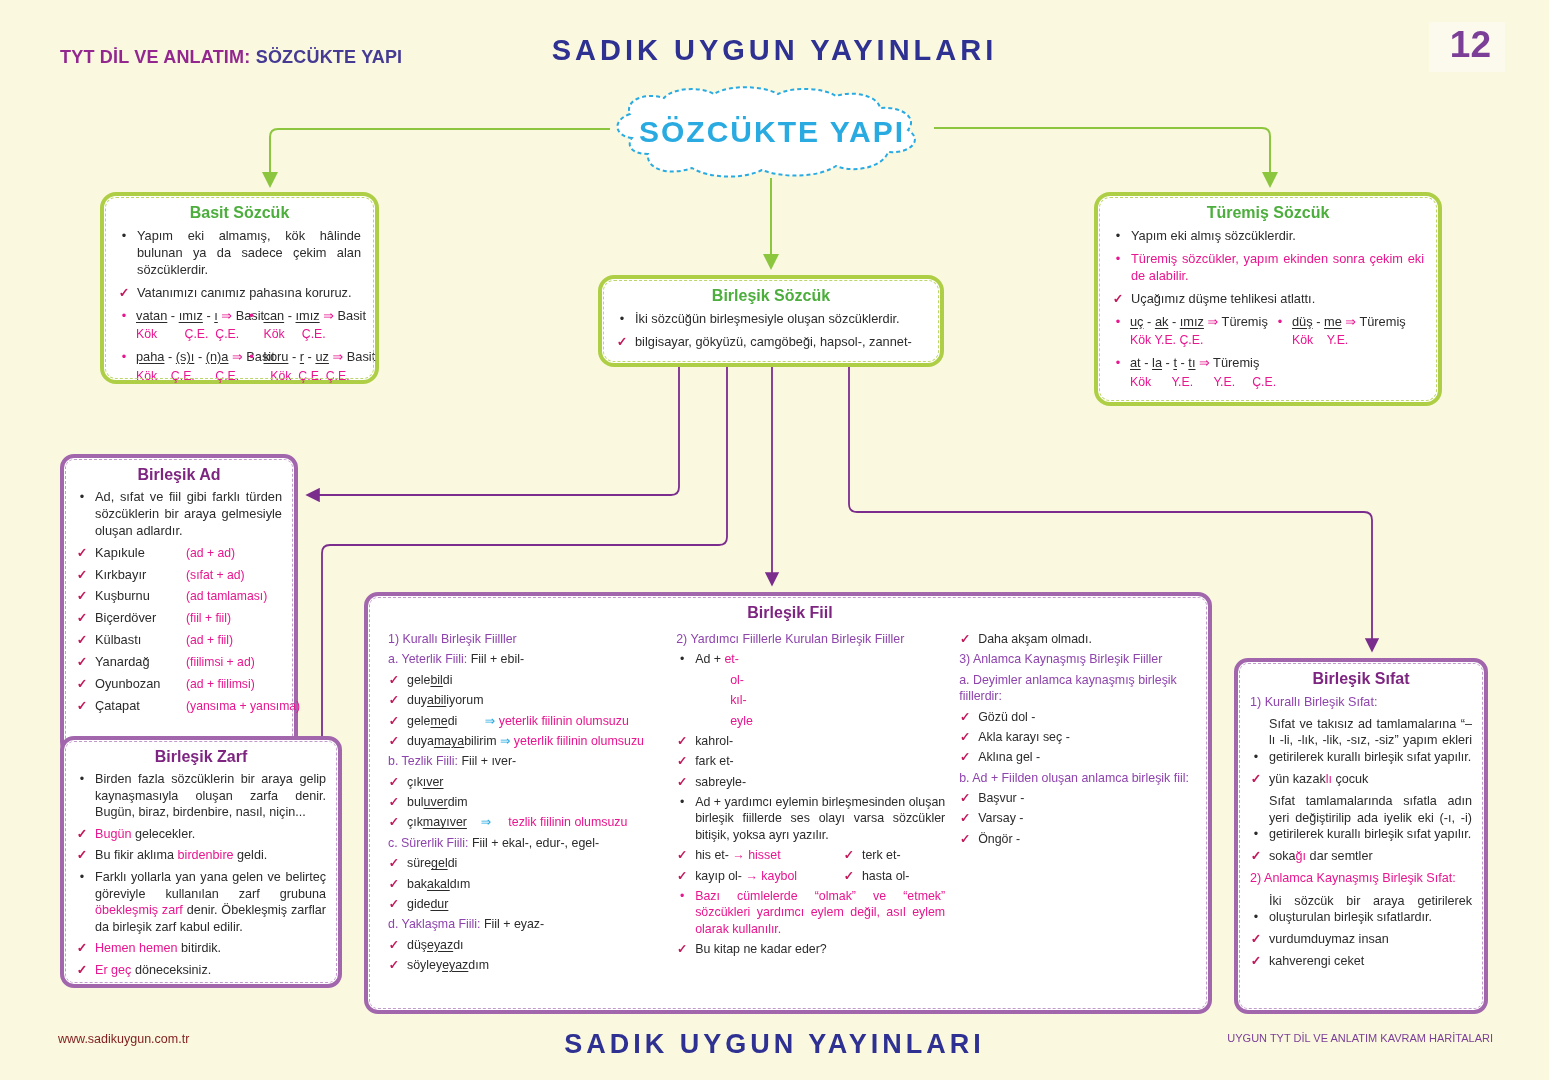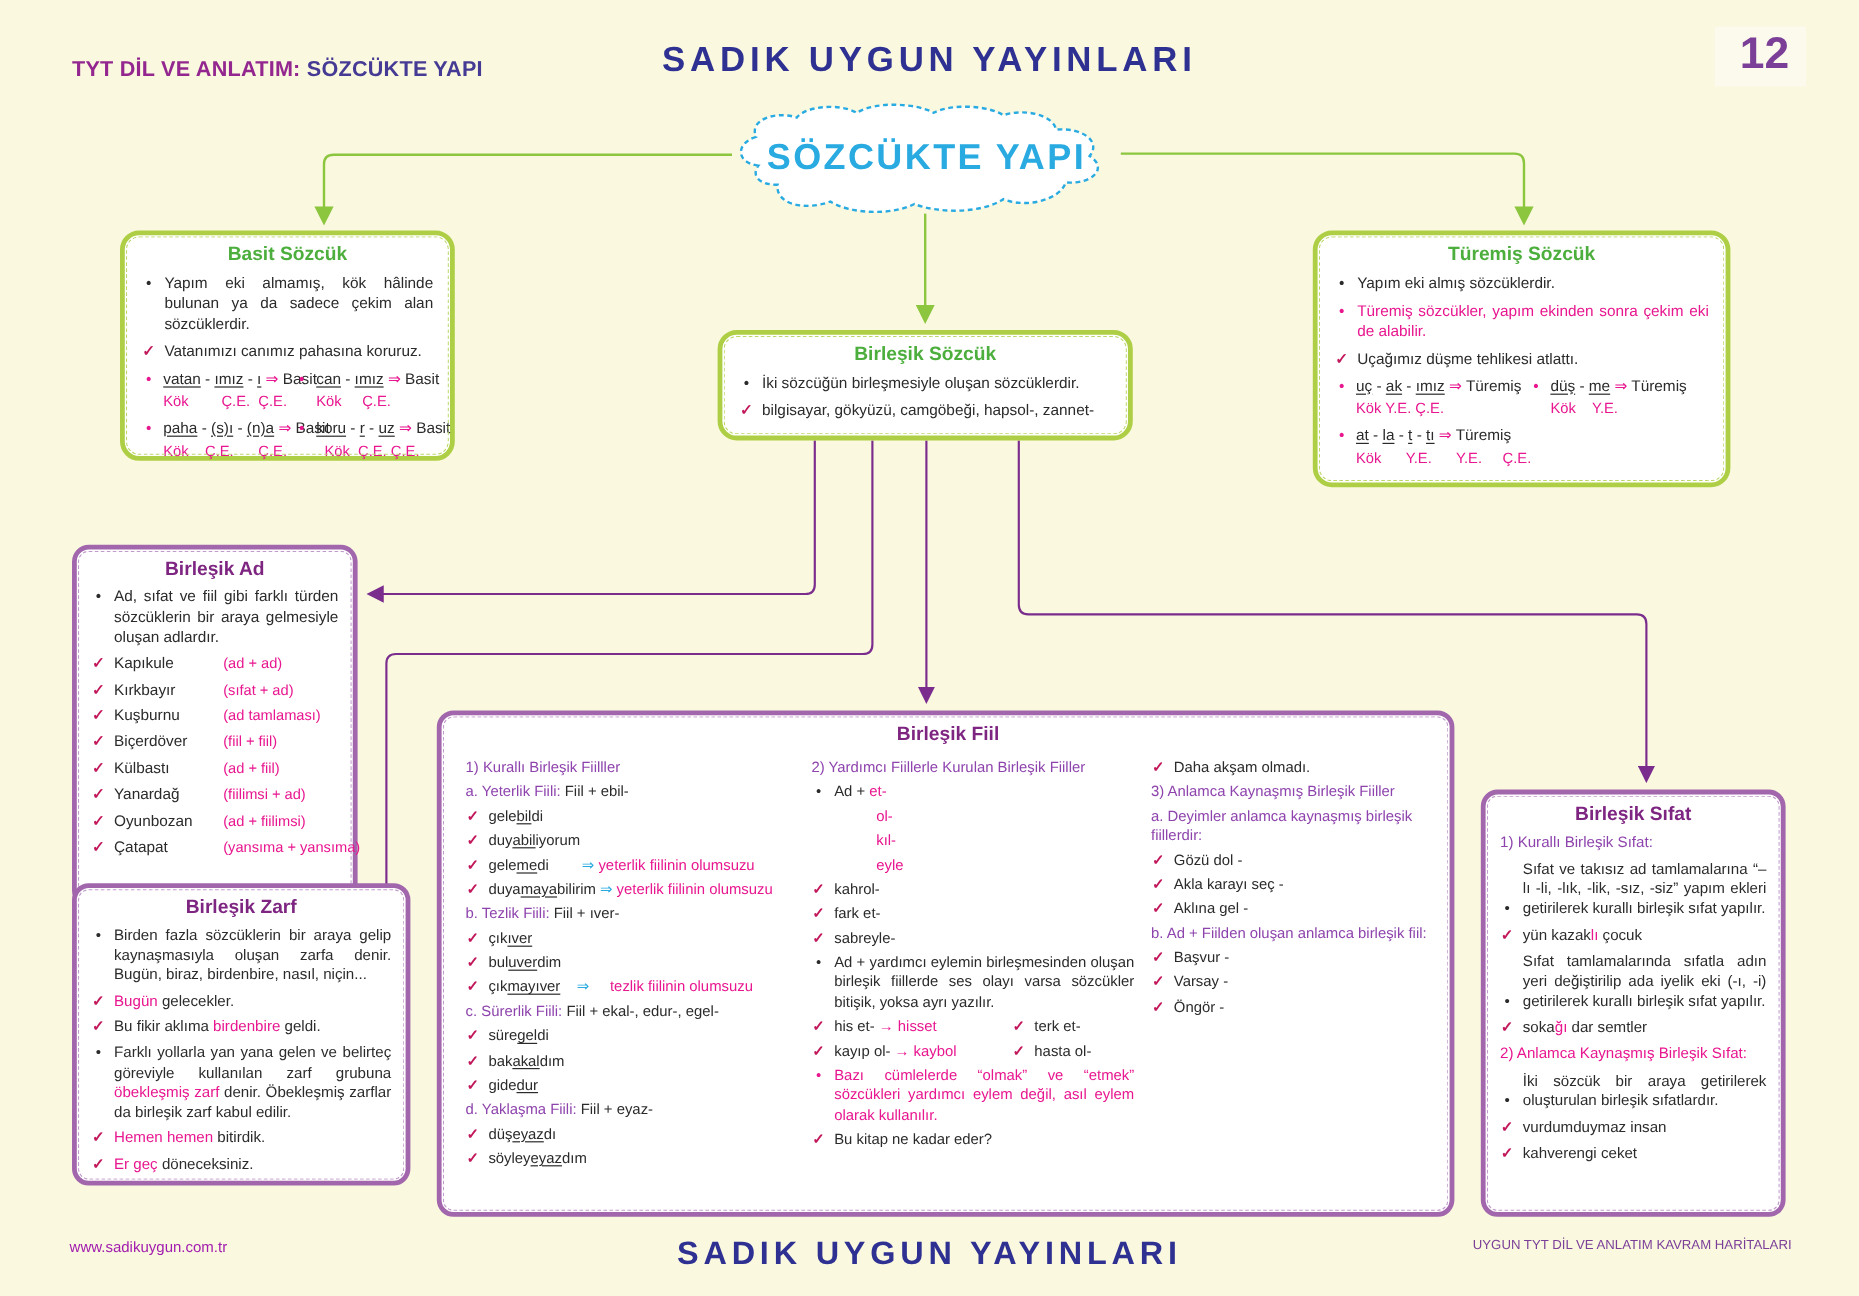--- a/index.html
+++ b/index.html
@@ -5,21 +5,21 @@
   html,body{margin:0;padding:0;background:#FAF8DF;font-family:"Liberation Sans",sans-serif;}
   .page{position:relative;width:1549px;height:1080px;background:#FAF8DF;overflow:hidden;}
 
   
   .hdr-left{position:absolute;left:60px;top:47px;font-size:18px;font-weight:bold;letter-spacing:.2px;}
   .hdr-left .p1{color:#93278F;}
   .hdr-left .p2{color:#453A94;}
   .hdr-center{position:absolute;left:0;right:0;top:34px;text-align:center;color:#2E3192;font-weight:bold;font-size:29px;letter-spacing:4px;}
   .page-num-bg{position:absolute;right:44px;top:22px;width:76px;height:50px;background:#FCFAEC;}
   .page-num{position:absolute;right:58px;top:24px;color:#7B3F98;font-weight:bold;font-size:37px;}
-  .ft-left{position:absolute;left:58px;bottom:34px;font-size:12.5px;color:#a21caf;}
+  .ft-left{position:absolute;left:58px;bottom:34px;font-size:12.5px;color:#7f1d1d;}
   .ft-center{position:absolute;left:0;right:0;bottom:20px;text-align:center;font-size:27px;font-weight:bold;color:#2E3192;letter-spacing:4px;}
   .ft-right{position:absolute;right:56px;bottom:36px;font-size:11px;color:#7B3F98;}
 
   
   .cloud{position:absolute;left:602px;top:84px;width:340px;height:96px;z-index:3;}
   .cloud svg{position:absolute;inset:0;}
   .cloud-text{position:absolute;inset:0;display:flex;align-items:center;justify-content:center;
     color:#29ABE2;font-weight:bold;font-size:30px;letter-spacing:2px;}
 
   

